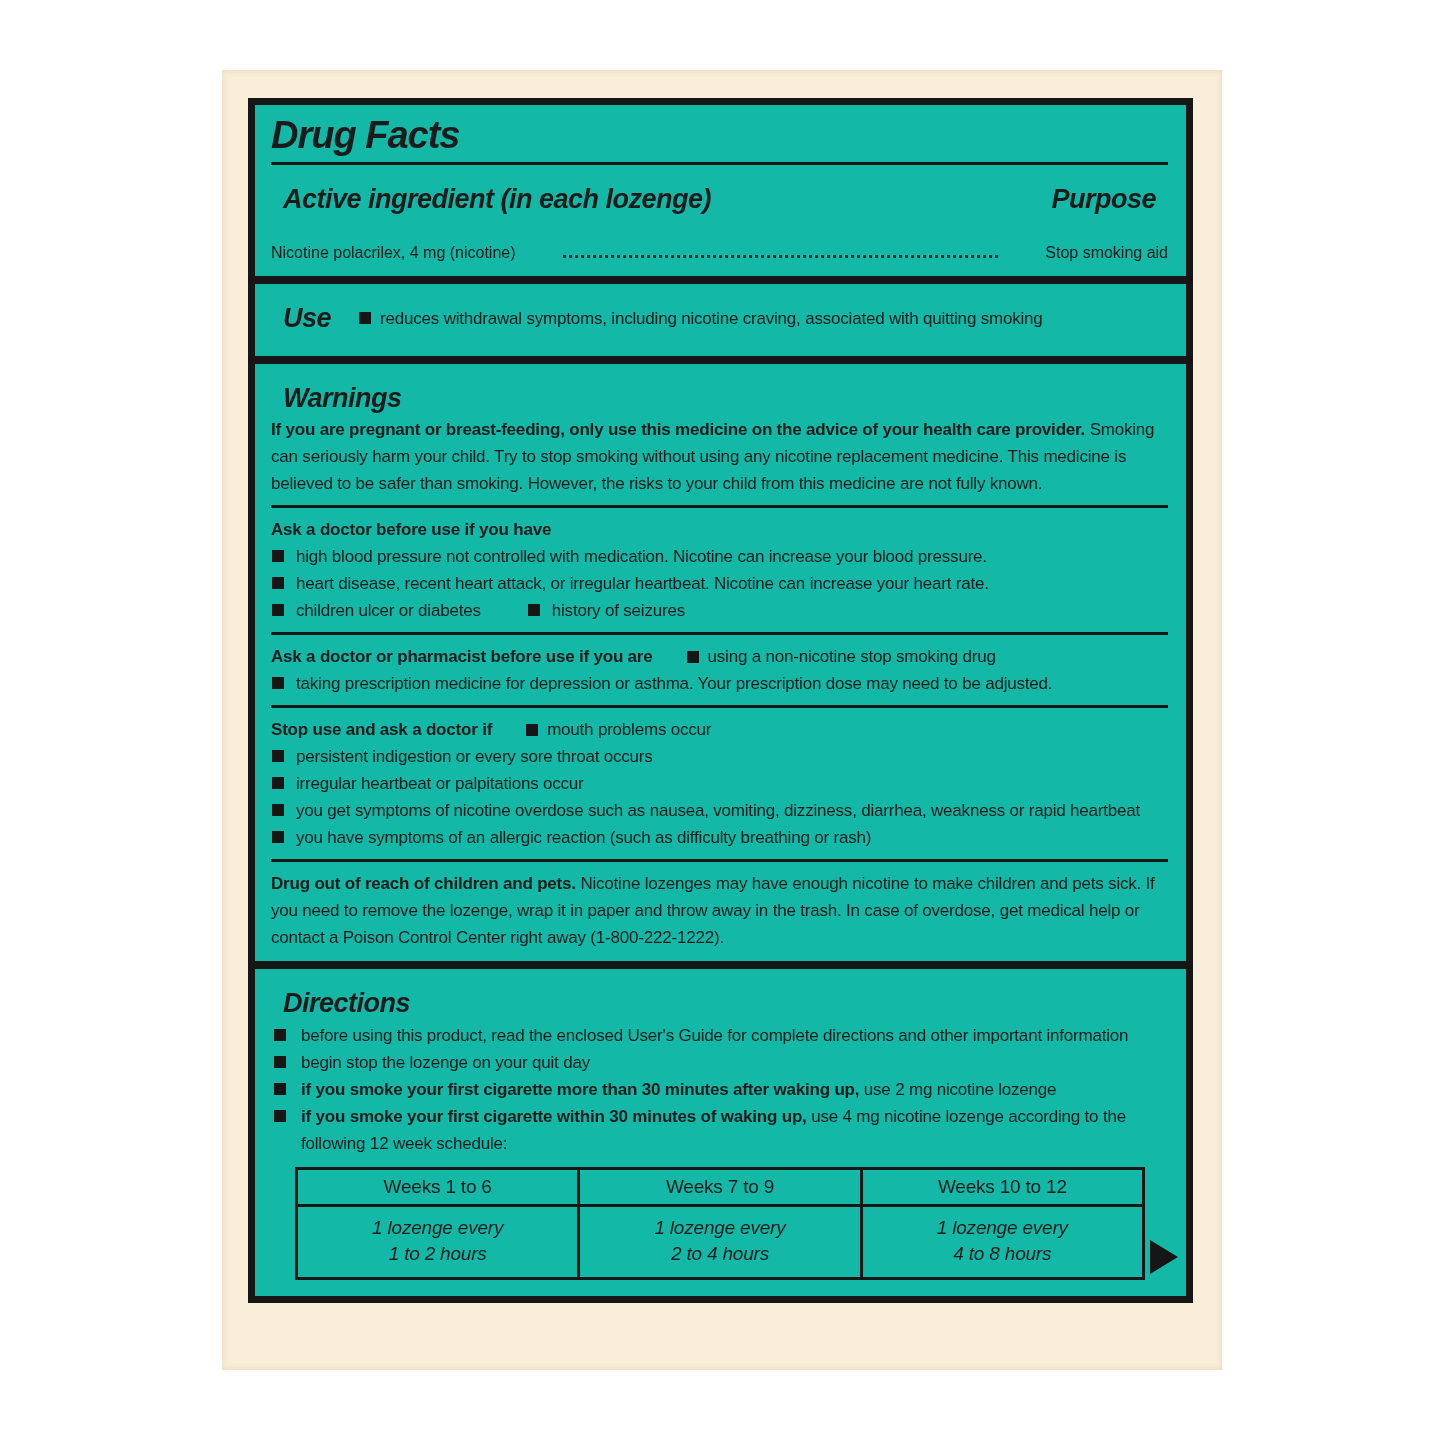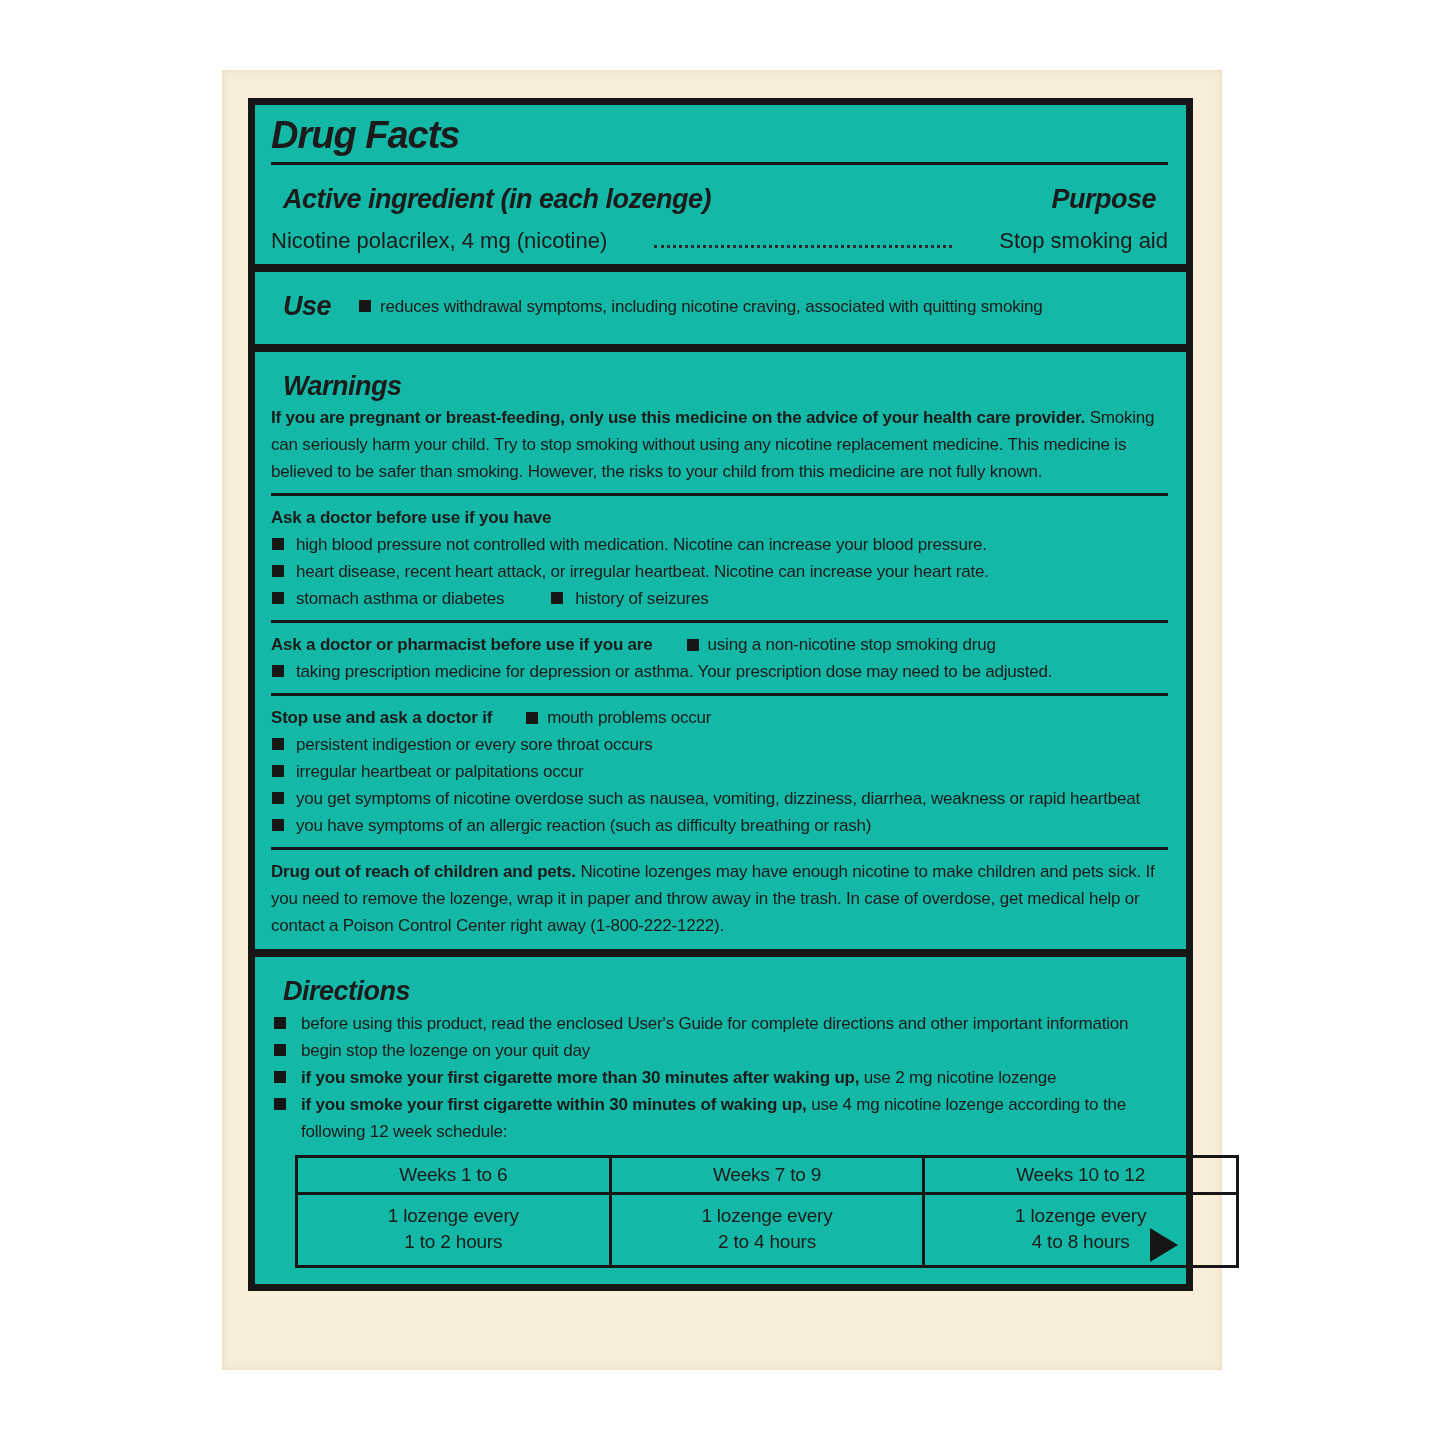--- a/index.html
+++ b/index.html
@@ -50,21 +50,21 @@
   .rule { height: 3px; background: #161616; margin: 5px 0 6px 0; }
   .rule.thin { margin: 8px 0; }
   .txt, .para, .bullet, .subhead, .row-txt {
     font-size: 17px;
     line-height: 27px;
     letter-spacing: -0.2px;
   }
   .para { margin: 2px 0 0 0; }
   .b { font-weight: bold; }
   .heads-row { display: flex; justify-content: space-between; align-items: baseline; margin-top: 2px; }
-  .ing-row { display: flex; align-items: baseline; font-size: 22px; line-height: 26px; margin-top: 1px; gap: 45px; }
+  .ing-row { display: flex; align-items: baseline; font-size: 16px; line-height: 26px; margin-top: 13px; gap: 45px; }
   .leader { flex: 1; border-bottom: 3px dotted #2c2c2c; margin: 0 2px 4px 2px; }
   .sq {
     display: inline-block;
     width: 12px; height: 12px;
     background: #161616;
     flex: none;
   }
   .use-row { display: flex; align-items: center; }
   .use-row .h2 { margin-right: 28px; }
   .use-row .sq { margin-right: 9px; }
@@ -75,32 +75,32 @@
   .bullet-pair { display: flex; gap: 46px; }
   .group { margin-top: 1px; }
   .warn-h { margin-bottom: 2px; }
   .dir-h { margin-bottom: 3px; }
   .sec-dir { position: relative; padding-bottom: 16px; }
   .sec-dir .bullet { padding-left: 30px; }
   .sec-dir .bullet > .sq { left: 3px; }
   .sched {
     border-collapse: collapse;
     margin: 10px 8px 0 24px;
-    width: 944px;
+    width: 850px;
     table-layout: fixed;
   }
   .sched th, .sched td {
     border: 3px solid #161616;
     text-align: center;
     font-weight: normal;
     font-size: 19px;
     letter-spacing: -0.2px;
   }
   .sched th { padding: 5px 4px; line-height: 24px; }
-  .sched td { padding: 8px 4px 10px 4px; line-height: 26px; }
+  .sched td { padding: 8px 4px 10px 4px; line-height: 26px; font-style: italic; }
   .tri {
     position: absolute;
     right: 8px; bottom: 22px;
     width: 0; height: 0;
     border-left: 28px solid #161616;
     border-top: 17px solid transparent;
     border-bottom: 17px solid transparent;
   }
 </style>
 </head>
@@ -137,21 +137,21 @@
 
         <p class="para"><span class="b">If you are pregnant or breast-feeding, only use this medicine on the advice of your health care provider.</span> <span>Smoking can seriously harm your child. Try to stop smoking without using any nicotine replacement medicine. This medicine is believed to be safer than smoking. However, the risks to your child from this medicine are not fully known.</span></p>
 
         <div class="rule thin"></div>
 
         <div class="group">
           <div class="subhead b">Ask a doctor before use if you have</div>
           <div class="bullet"><span class="sq"></span><span>high blood pressure not controlled with medication. Nicotine can increase your blood pressure.</span></div>
           <div class="bullet"><span class="sq"></span><span>heart disease, recent heart attack, or irregular heartbeat. Nicotine can increase your heart rate.</span></div>
           <div class="bullet-pair">
-            <div class="bullet"><span class="sq"></span><span>stomach asthma or diabetes</span></div>
+            <div class="bullet"><span class="sq"></span><span>children ulcer or diabetes</span></div>
             <div class="bullet"><span class="sq"></span><span>history of seizures</span></div>
           </div>
         </div>
 
         <div class="rule thin"></div>
 
         <div class="group">
           <div class="inline-head-row row-txt">
             <span class="b subhead">Ask a doctor or pharmacist before use if you are</span>
             <span class="sq"></span>

